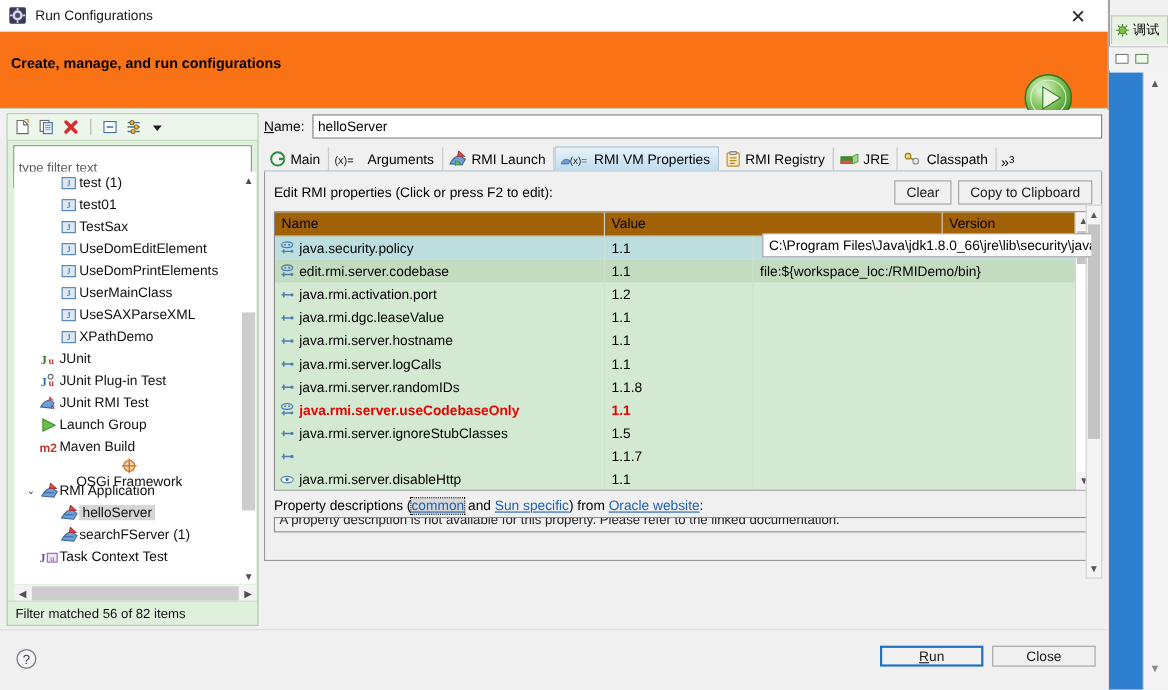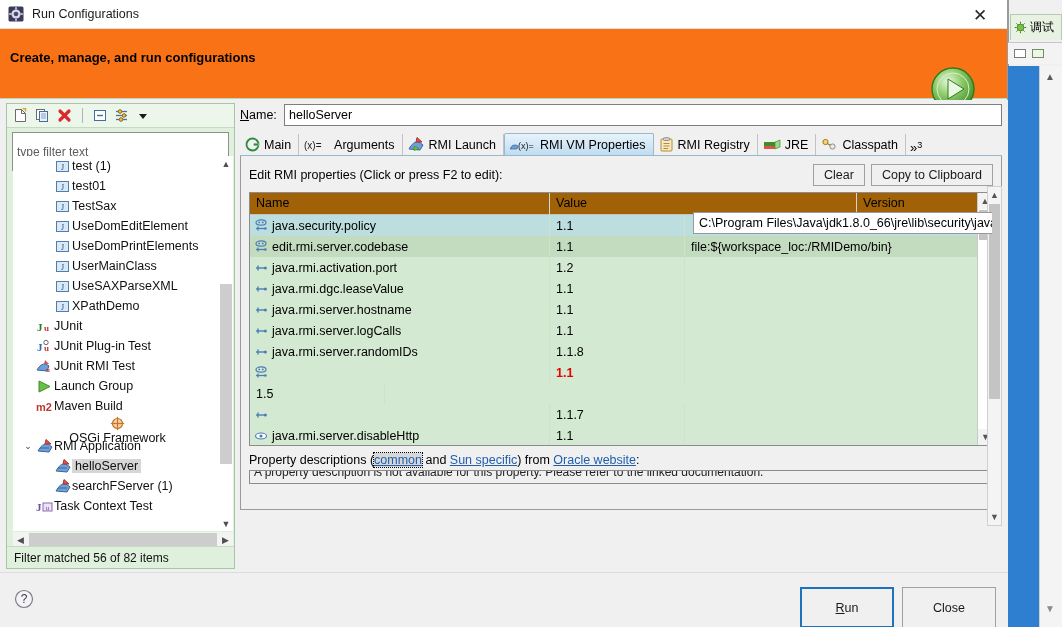--- a/index.html
+++ b/index.html
@@ -246,21 +246,21 @@
   }
 
   
   .footer {
     position:absolute; left:0; bottom:0; width:1008px; height:55px;
     background:#f0f0f0; border-top:1px solid #dcdcdc;
   }
   .help-icon { position:absolute; left:14px; top:16px; }
   .footer-buttons { position:absolute; right:12px; top:14px; display:flex; gap:8px; }
   .big-btn {
-    width:94px; height:41px; border:1px solid #a0a0a0; background:#f0f0f0;
+    width:94px; height:19px; border:1px solid #a0a0a0; background:#f0f0f0;
     font-size:12.5px; color:#1a1a1a; font-family:"Liberation Sans", sans-serif;text-align:center;
   }
   .big-btn.default { border:2px solid #1e73be; }
   u.acc { text-decoration:underline; }
   .ico { display:inline-flex; align-items:center; justify-content:center; }
 </style>
 </head>
 <body>
 
 <div id="root">
@@ -831,29 +831,40 @@
                     <span class="ico">
                       <svg width="14" height="14" viewBox="0 0 14 14">
                         <ellipse cx="7" cy="3.5" rx="5" ry="2.6" fill="none" stroke="#4a7fb5" stroke-width="1.2"></ellipse>
                         <circle cx="5.2" cy="3.4" r="0.9" fill="#4a7fb5"></circle>
                         <circle cx="8.8" cy="3.4" r="0.9" fill="#4a7fb5"></circle>
                         <line x1="2" y1="9.5" x2="11" y2="9.5" stroke="#4a7fb5" stroke-width="1.3"></line>
                         <line x1="4" y1="7.5" x2="4" y2="11.5" stroke="#4a7fb5" stroke-width="1.3"></line>
                         <circle cx="11.4" cy="9.5" r="1.3" fill="#4a7fb5"></circle>
                       </svg>
                     </span>
+                    <span class="nm">java.rmi.server.useCodebaseOnly</span>
                   </div>
                   <div class="c2">
                     <span class="vv">1.1</span>
                   </div>
                   <div class="c3">
                     <span class="vv"></span>
                   </div>
                 </div>
                 <div class="trow zebra">
+                  <div class="c1">
+                    <span class="ico">
+                      <svg width="14" height="12" viewBox="0 0 14 12">
+                        <line x1="2" y1="6" x2="11" y2="6" stroke="#4a7fb5" stroke-width="1.4"></line>
+                        <line x1="4" y1="3.5" x2="4" y2="8.5" stroke="#4a7fb5" stroke-width="1.4"></line>
+                        <circle cx="11.4" cy="6" r="1.5" fill="#4a7fb5"></circle>
+                      </svg>
+                    </span>
+                    <span class="nm">java.rmi.server.ignoreStubClasses</span>
+                  </div>
                   <div class="c2">
                     <span class="vv">1.5</span>
                   </div>
                   <div class="c3">
                     <span class="vv"></span>
                   </div>
                 </div>
                 <div class="trow zebra">
                   <div class="c1">
                     <span class="ico">

